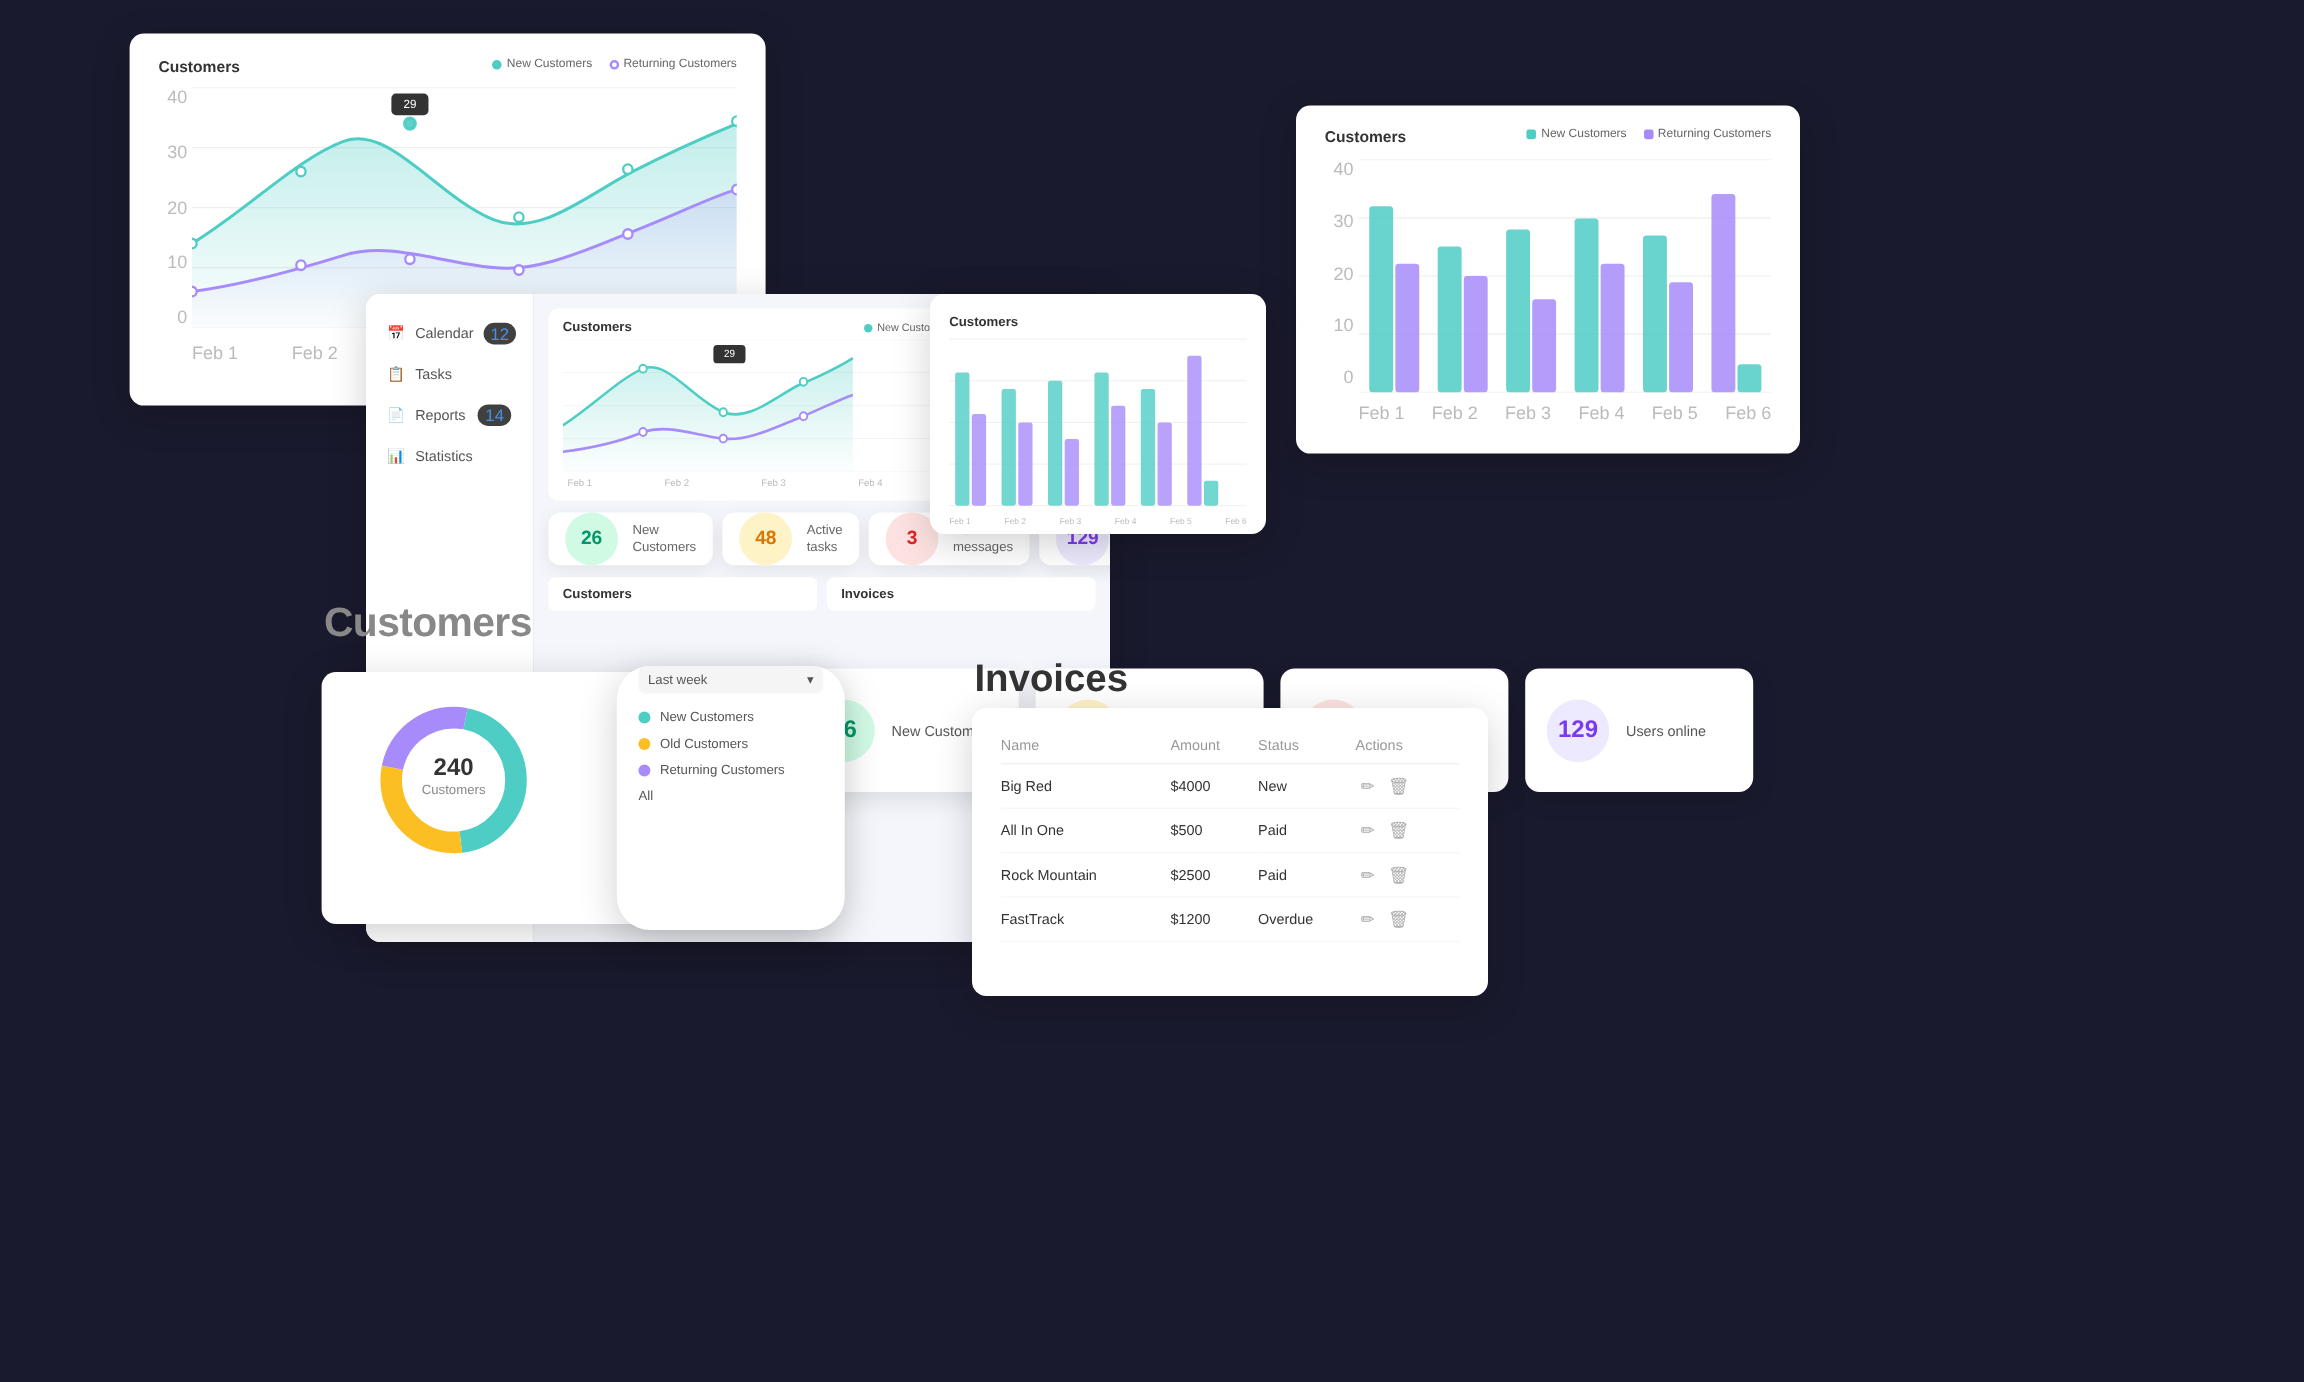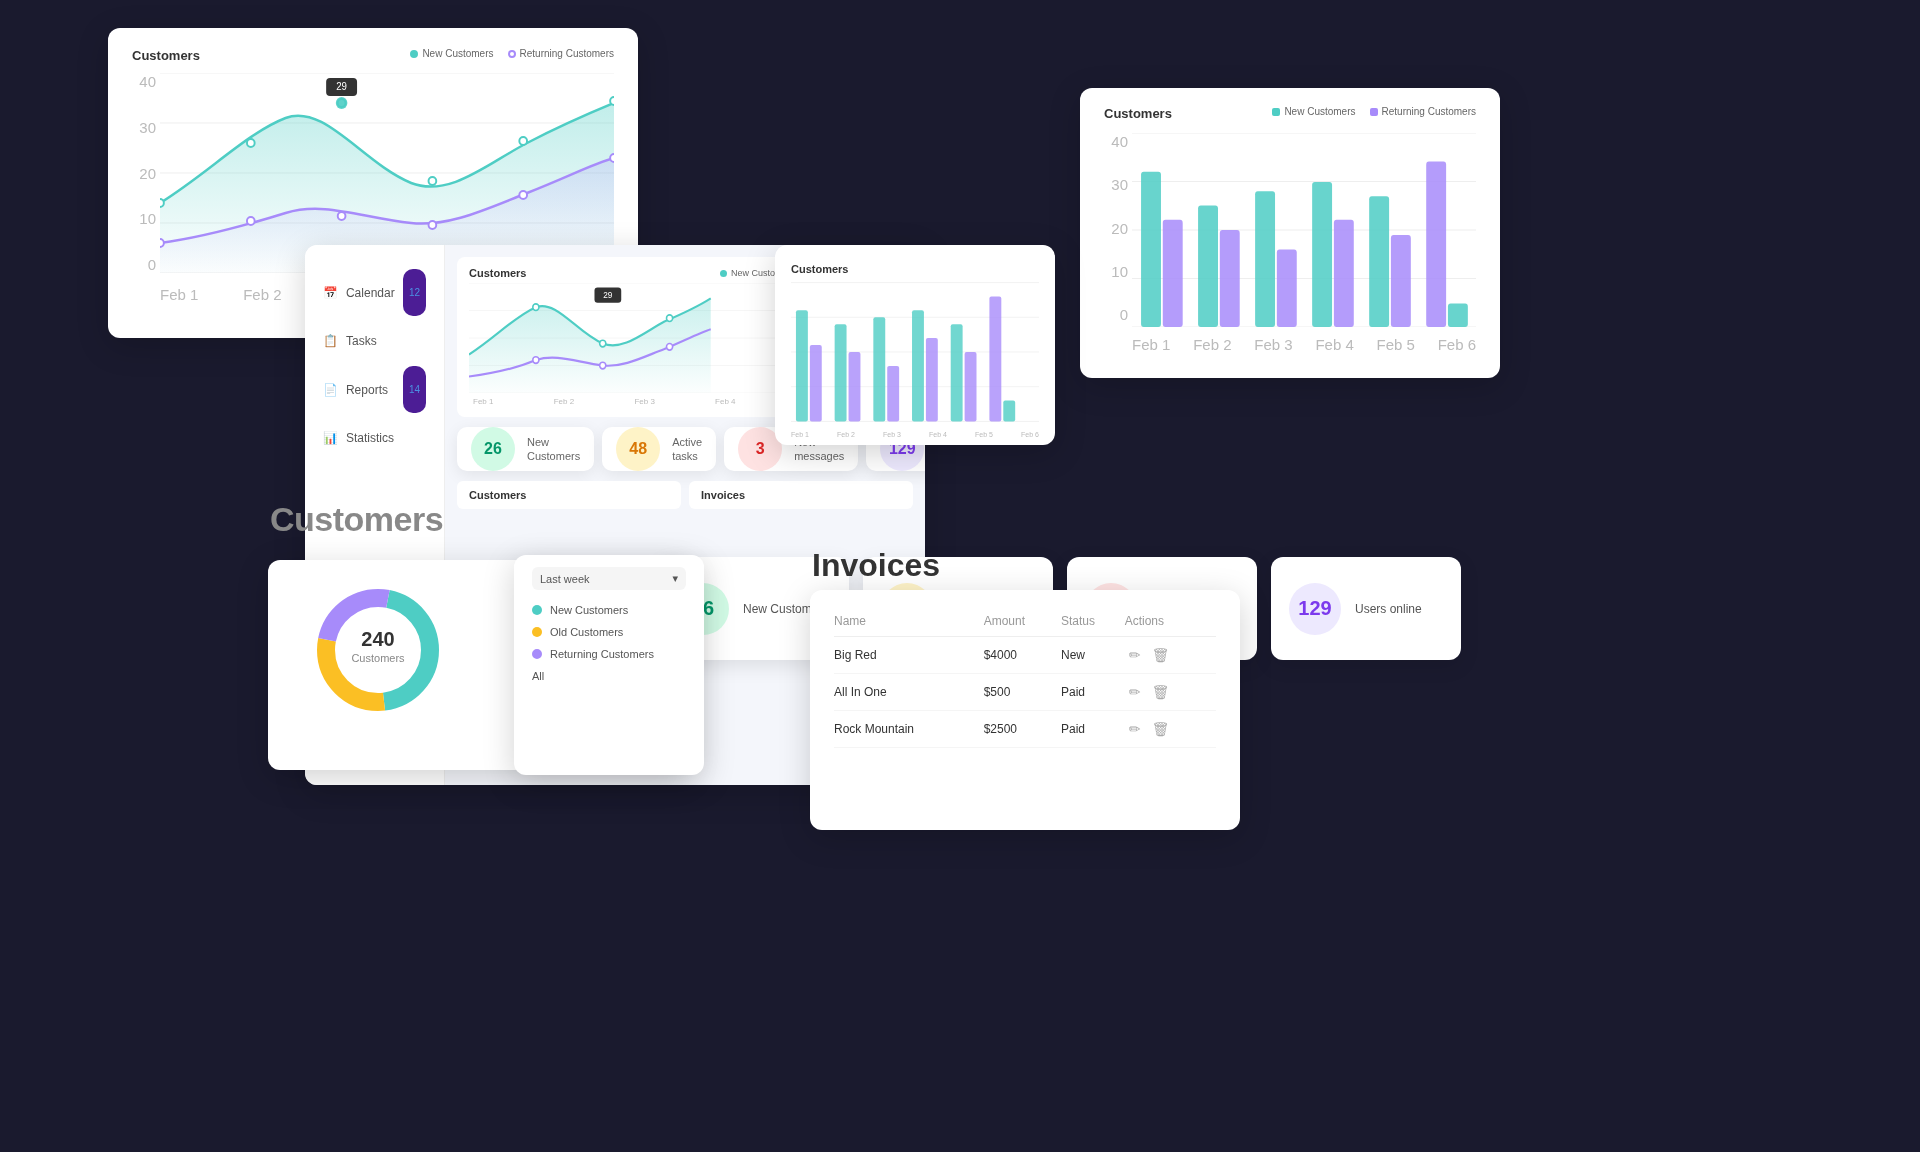--- a/index.html
+++ b/index.html
@@ -85,22 +85,23 @@
       left: 268px;
       padding: 20px 40px;
     }
 
     
     .card-filter {
       width: 190px;
       height: 220px;
       top: 555px;
       left: 514px;
-      padding: 12px 18px;
+      padding: 0 18px;
       z-index: 10;
+      border-radius: 28px;
     }
 
     
     .card-invoices {
       width: 430px;
       height: 240px;
       top: 590px;
       left: 810px;
       padding: 20px 24px;
     }
@@ -132,25 +133,25 @@
       gap: 8px;
       padding: 8px 6px;
       font-size: 12px;
       color: #555;
       cursor: pointer;
       border-radius: 6px;
       margin-bottom: 2px;
     }
 
     .badge-pill {
-      background: #4c1d95;
+      background: #404040;
       color: #4a90e2;
       border-radius: 10px;
-      font-size: 10px;
-      padding: 18px 6px;
+      font-size: 14px;
+      padding: 1px 6px;
       margin-left: auto;
     }
 
     .dash-main {
       position: absolute;
       left: 140px;
       top: 0;
       right: 0;
       bottom: 0;
       overflow: hidden;
@@ -579,20 +580,29 @@
     </tr>
         <tr>
       <td>Rock Mountain</td>
       <td>$2500</td>
       <td class="status-paid">Paid</td>
       <td>
         <button class="action-btn">✏</button>
         <button class="action-btn">🗑</button>
       </td>
     </tr>
+        <tr>
+      <td>FastTrack</td>
+      <td>$1200</td>
+      <td class="status-overdue">Overdue</td>
+      <td>
+        <button class="action-btn">✏</button>
+        <button class="action-btn">🗑</button>
+      </td>
+    </tr>
       </tbody>
   </table>
 </div>
 
 <div class="card card-bar-lg">
   <div class="chart-header">
     <span class="chart-title">Customers</span>
     <div class="chart-legend">
       <div class="legend-item">
         <div style="width:8px;height:8px;border-radius:2px;background:#4ecdc4;"></div>

